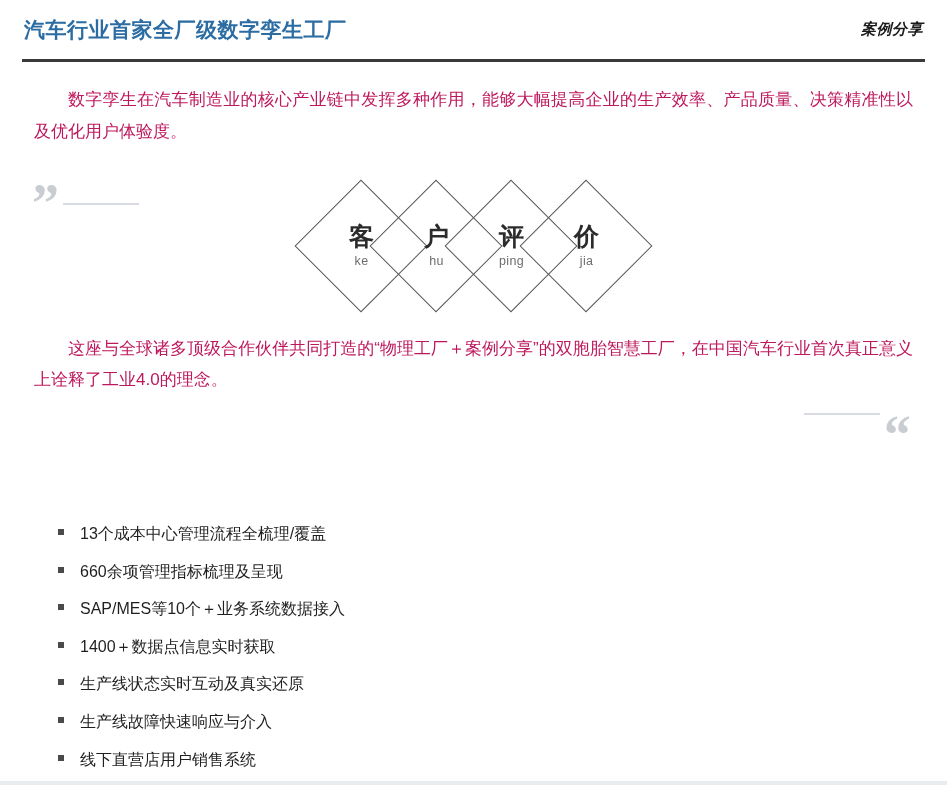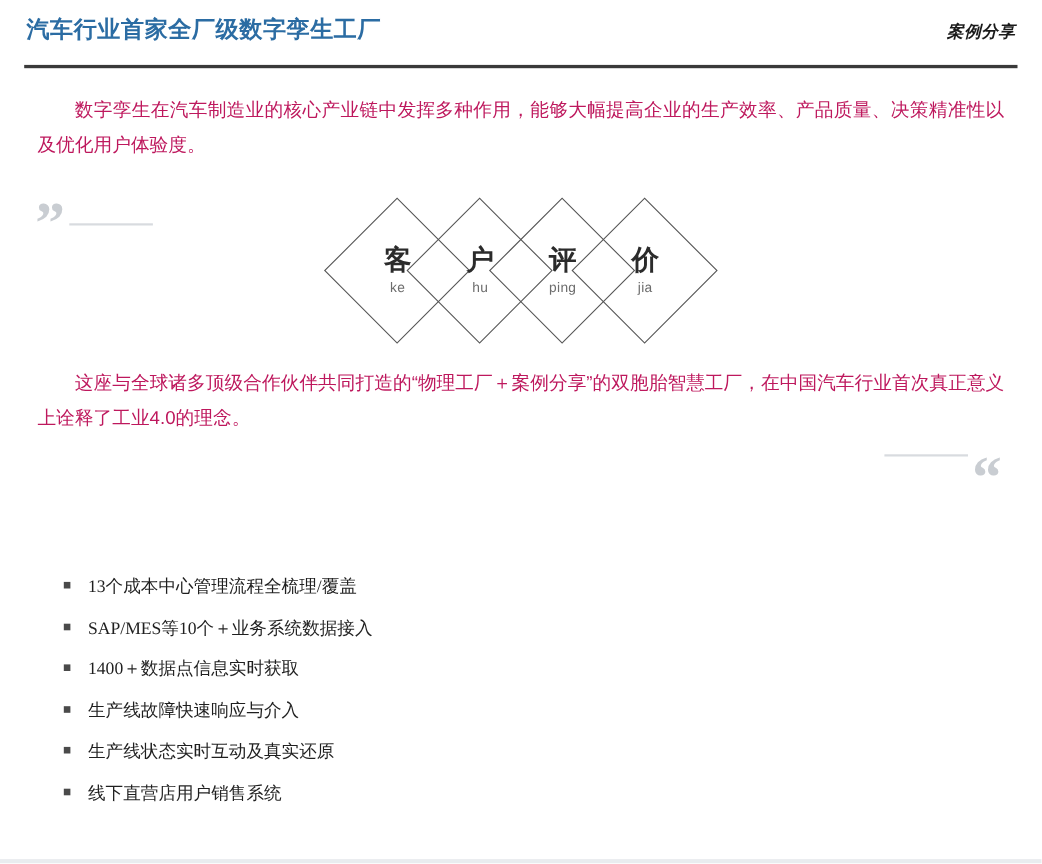--- a/index.html
+++ b/index.html
@@ -23,21 +23,20 @@
     display: flex;
     align-items: flex-end;
     justify-content: space-between;
   }
   .header-title {
     font-size: 21px;
     font-weight: bold;
     color: #2b6ca3;
     letter-spacing: 0.5px;
     line-height: 1.1;
-    font-family: Liberation Mono, monospace;
   }
   .header-tag {
     font-size: 15px;
     font-weight: bold;
     color: #1a1a1a;
     padding-bottom: 2px;
     letter-spacing: 0.5px;
     font-style: italic;
   }
   .header-rule {
@@ -161,21 +160,20 @@
     list-style: none;
     margin: 0;
     padding: 0 0 0 24px;
   }
   .bullet-list li {
     font-size: 16px;
     color: #1f1f1f;
     line-height: 1.6;
     padding: 6px 0 6px 22px;
     position: relative;
-    font-family: Liberation Serif, serif;
   }
   .bullet-list li::before {
     content: "";
     position: absolute;
     left: 0;
     top: 14px;
     width: 6px;
     height: 6px;
     background: #4a4a4a;
   }
@@ -245,24 +243,25 @@
 
       <div class="quote-mark quote-close">
         <span class="bar"></span>
         <span class="glyph">”</span>
       </div>
     </div>
 
     <div class="results">
       <ul class="bullet-list">
         <li>13个成本中心管理流程全梳理/覆盖</li>
+        <li>660余项管理指标梳理及呈现</li>
         <li>SAP/MES等10个＋业务系统数据接入</li>
         <li>1400＋数据点信息实时获取</li>
+        <li>生产线状态实时互动及真实还原</li>
         <li>生产线故障快速响应与介入</li>
-        <li>生产线状态实时互动及真实还原</li>
         <li>线下直营店用户销售系统</li>
       </ul>
     </div>
 
   </div>
 
   <div class="footer-rule"></div>
 </div>
 
 </body></html>

